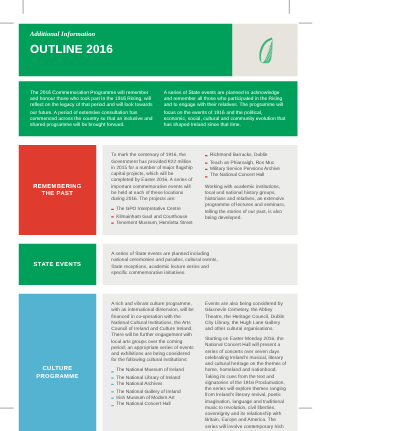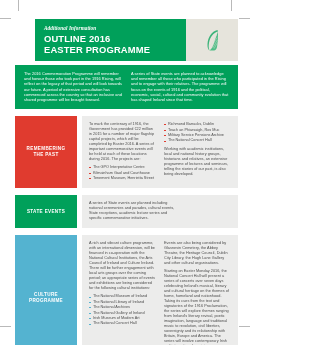--- a/index.html
+++ b/index.html
@@ -45,21 +45,20 @@
   .header {
     display: flex;
     align-items: stretch;
     height: 42px;
   }
   .header-band {
     background: #00a05a;
     flex: 1 1 auto;
     padding: 7px 0 0 9px;
     box-sizing: border-box;
-    margin-left: 20px;
   }
   .eyebrow {
     color: #ffffff;
     font-family: "Liberation Serif", serif;
     font-style: italic;
     font-weight: bold;
     font-size: 5.2px;
     letter-spacing: .1px;
     line-height: 1;
     margin-bottom: 3px;
@@ -178,21 +177,20 @@
 <div class="crop v crop-bl-v"></div>
 <div class="crop h crop-br-h"></div>
 <div class="crop v crop-br-v"></div>
 
 <div class="sheet">
 
   <div class="header">
     <div class="header-band">
       <div class="eyebrow">Additional Information</div>
       <div class="title-line">OUTLINE 2016</div>
-      <div class="title-line">EASTER PROGRAMME</div>
     </div>
     <div class="emblem-box">
       <svg class="harp" width="15" height="22" viewBox="0 0 30 44">
         <path d="M25 2 C13 5 6 16 5 30 C4.6 36 6 41 9 43 C7 38 7 33 8 28 C10 16 17 7 26 5 Z" fill="#3cb37a"></path>
         <path d="M26 5 C26 14 26 26 24 36 C23 40 21 43 18 43 L9 43 C12 41 15 37 17 31 C20 22 23 12 26 5 Z" fill="#4fbd86"></path>
         <g stroke="#d8ddd4" stroke-width="0.9">
           <line x1="11" y1="33" x2="23" y2="12"></line>
           <line x1="13" y1="36" x2="24" y2="17"></line>
           <line x1="15.5" y1="38" x2="24.6" y2="22"></line>
           <line x1="18" y1="39.5" x2="25" y2="27"></line>

